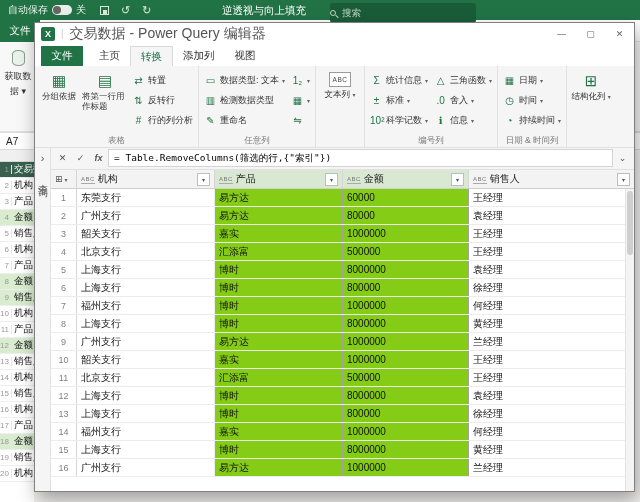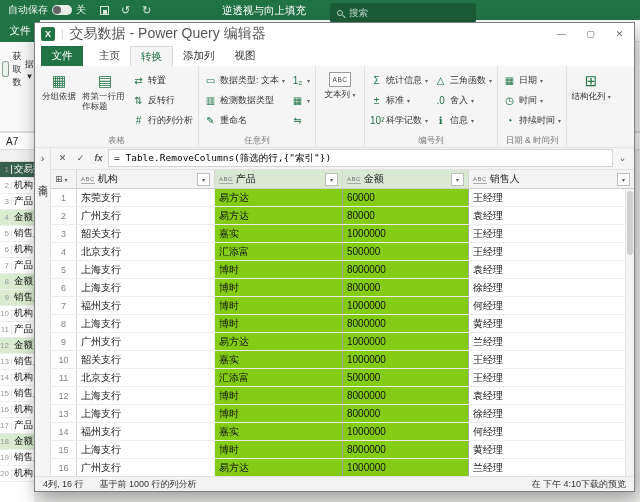--- a/index.html
+++ b/index.html
@@ -8,29 +8,29 @@
 
 
 .xl-titlebar{position:absolute;left:0;top:0;width:640px;height:20px;background:#217346;color:#eaf4ed;font-size:10px;display:flex;align-items:center;z-index:1}
 .autosave{display:flex;align-items:center;gap:4px;margin-left:8px}
 .toggle{width:20px;height:10px;border-radius:5px;background:#e9efe9;position:relative;display:inline-block}
 .knob{position:absolute;left:1px;top:1px;width:8px;height:8px;border-radius:50%;background:#666}
 .saveic{width:9px;height:9px;border:1px solid #d8e9de;margin-left:14px;position:relative}
 .saveic:after{content:"";position:absolute;left:2px;bottom:0;width:4px;height:4px;background:#d8e9de}
 .tb-ic{margin-left:12px;color:#d8e9de;font-size:11px;line-height:1}
 .xl-title{position:absolute;left:222px;top:4px;font-size:10.5px;color:#fff;white-space:nowrap}
-.searchbox{position:absolute;left:330px;top:3px;width:146px;height:20px;border-radius:3px;background:#1a5c38;display:flex;align-items:center;gap:6px;padding-left:7px;color:#bed7c6;font-size:9.5px}
+.searchbox{position:absolute;left:330px;top:3px;width:146px;height:20px;border-radius:3px;background:#1a5c38;display:flex;align-items:center;gap:6px;color:#bed7c6;font-size:9.5px}
 .mag{width:6px;height:6px;border:1px solid #bed7c6;border-radius:50%;position:relative;flex:none}
 .mag:after{content:"";position:absolute;left:4px;top:5px;width:4px;height:1px;background:#bed7c6;transform:rotate(45deg)}
 
 
 .xl-tabrow{position:absolute;left:0;top:20px;width:640px;height:22px;background:#fff;border-bottom:1px solid #e3e3e3}
 .xl-file{width:40px;height:22px;background:#217346;color:#fff;font-size:10.5px;display:flex;align-items:center;justify-content:center}
 .xl-ribbon{position:absolute;left:0;top:42px;width:640px;height:90px;background:#f8f8f8;border-bottom:1px solid #e0e0e0}
-.getdata{position:absolute;left:2px;top:8px;width:32px;display:flex;flex-direction:row;align-items:center;font-size:9px;color:#333;gap:2px;text-align:center}
+.getdata{position:absolute;left:2px;top:8px;width:32px;display:flex;flex-direction:column;align-items:center;font-size:9px;color:#333;gap:2px;text-align:center}
 .cyl{width:13px;height:16px;border:1px solid #8aa08f;border-radius:6px/4px;background:#eaf2ec;margin-bottom:2px}
 .xl-namebox{position:absolute;left:0;top:132px;width:640px;height:18px;background:#fff;border-top:1px solid #dcdcdc;border-bottom:1px solid #dcdcdc;font-size:10px;color:#222;display:flex;align-items:center;padding-left:6px}
 .xl-colhead{position:absolute;left:0;top:150px;width:34px;height:12px;background:#f0f0f0;border-bottom:1px solid #d8d8d8}
 .xl-sheet{position:absolute;left:0;top:162px;width:34px;height:340px;background:#fff;overflow:hidden}
 .xr{display:flex;height:16px;font-size:9.5px;border-bottom:1px solid #eee;align-items:center}
 .xn{width:12px;text-align:right;color:#999;font-size:8px;padding-right:2px;border-right:1px solid #e5e5e5;flex:none}
 .xlb{padding-left:2px;white-space:nowrap;overflow:hidden;color:#111}
 .xr.dark{background:#37604e}
 .xr.dark .xlb{color:#fff}
 .xr.green{background:#d9ecd0}
@@ -534,20 +534,15 @@
                 <div class="pq-cell c4">兰经理</div>
               </div>
             </div>
           <div class="vscroll">
               <div class="thumb"></div>
             </div>
         </div>
       </div>
     </div>
 
-    <div class="pq-status">
-      <span>4列, 16 行</span>
-      <span>基于前 1000 行的列分析</span>
-      <span class="right">在 下午 4:10下载的预览</span>
-    </div>
 
   </div>
 </div>
 
 </body></html>

